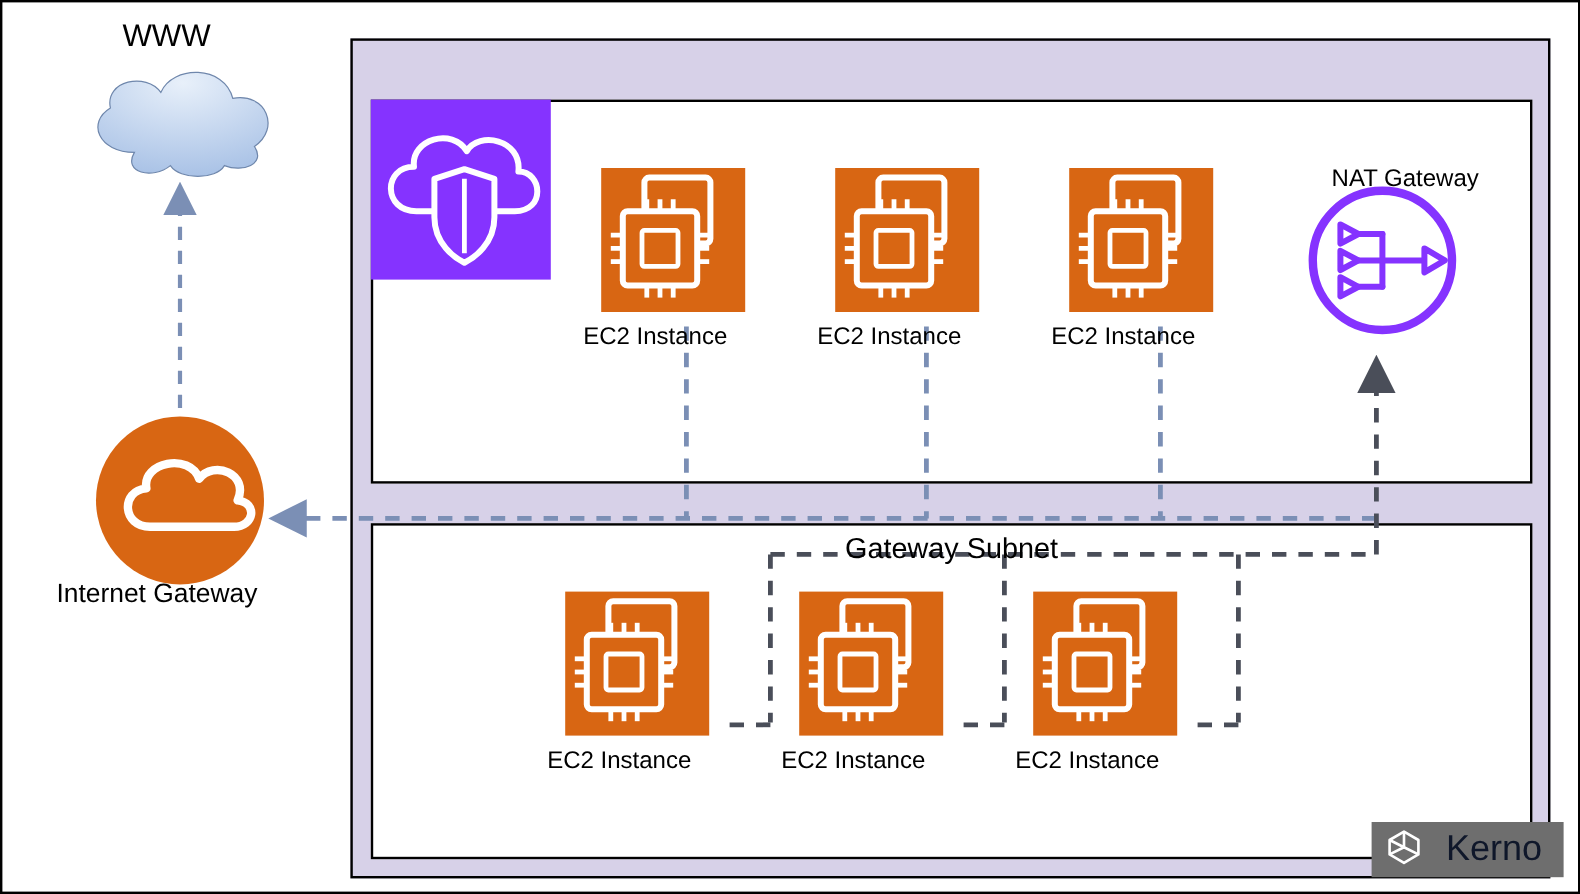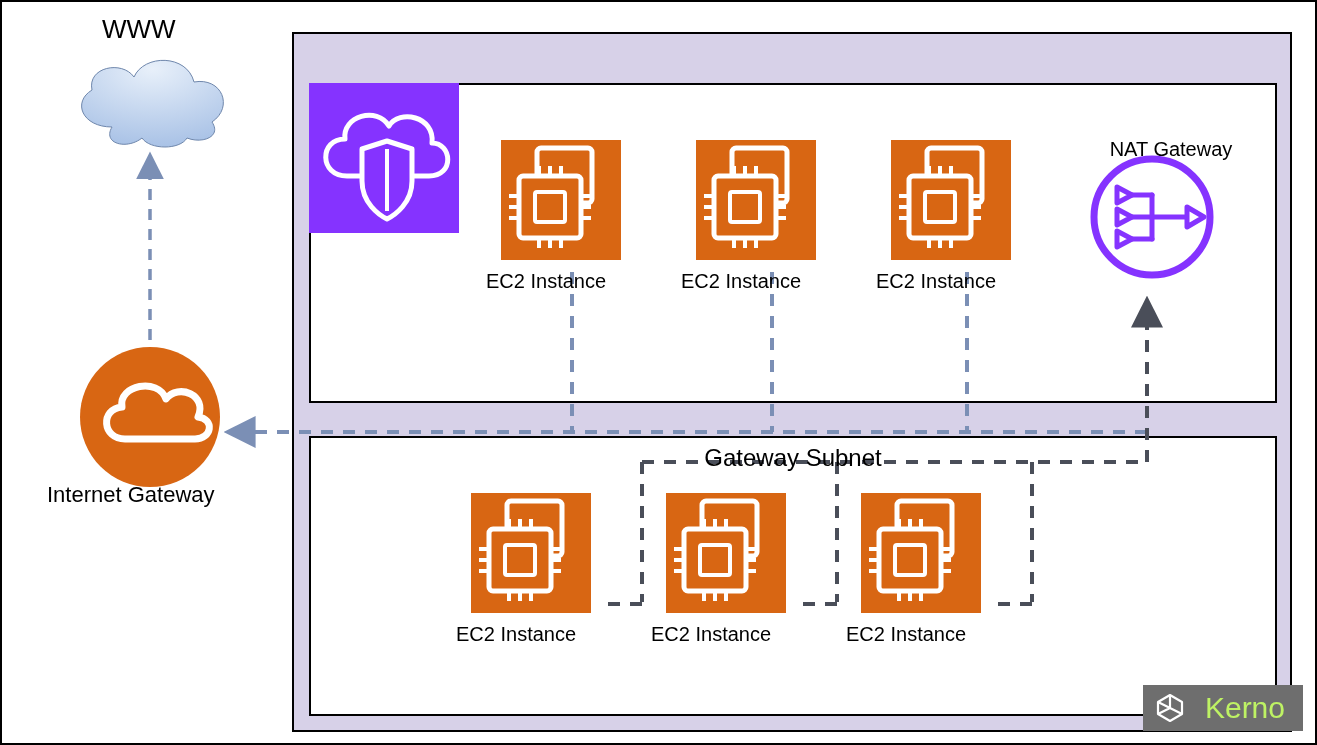--- a/index.html
+++ b/index.html
@@ -92,26 +92,26 @@
     height: 140px;
     border-radius: 50%;
     background: #D86613;
     z-index: 3;
   }
   .brand-badge {
     position: absolute;
     right: 12px;
     bottom: 12px;
     background: #6E6E6E;
-    color: #bef264;
+    color: #0f172a;
     padding: 6px 18px 6px 12px;
     font-size: 30px;
     font-weight: 500;
     display: flex;
-    align-items: center;
+    align-items: flex-start;
     gap: 20px;
     z-index: 20;
   }
   svg.overlay {
     position: absolute;
     left: 0;
     top: 0;
     width: 1317px;
     height: 745px;
     pointer-events: none;

